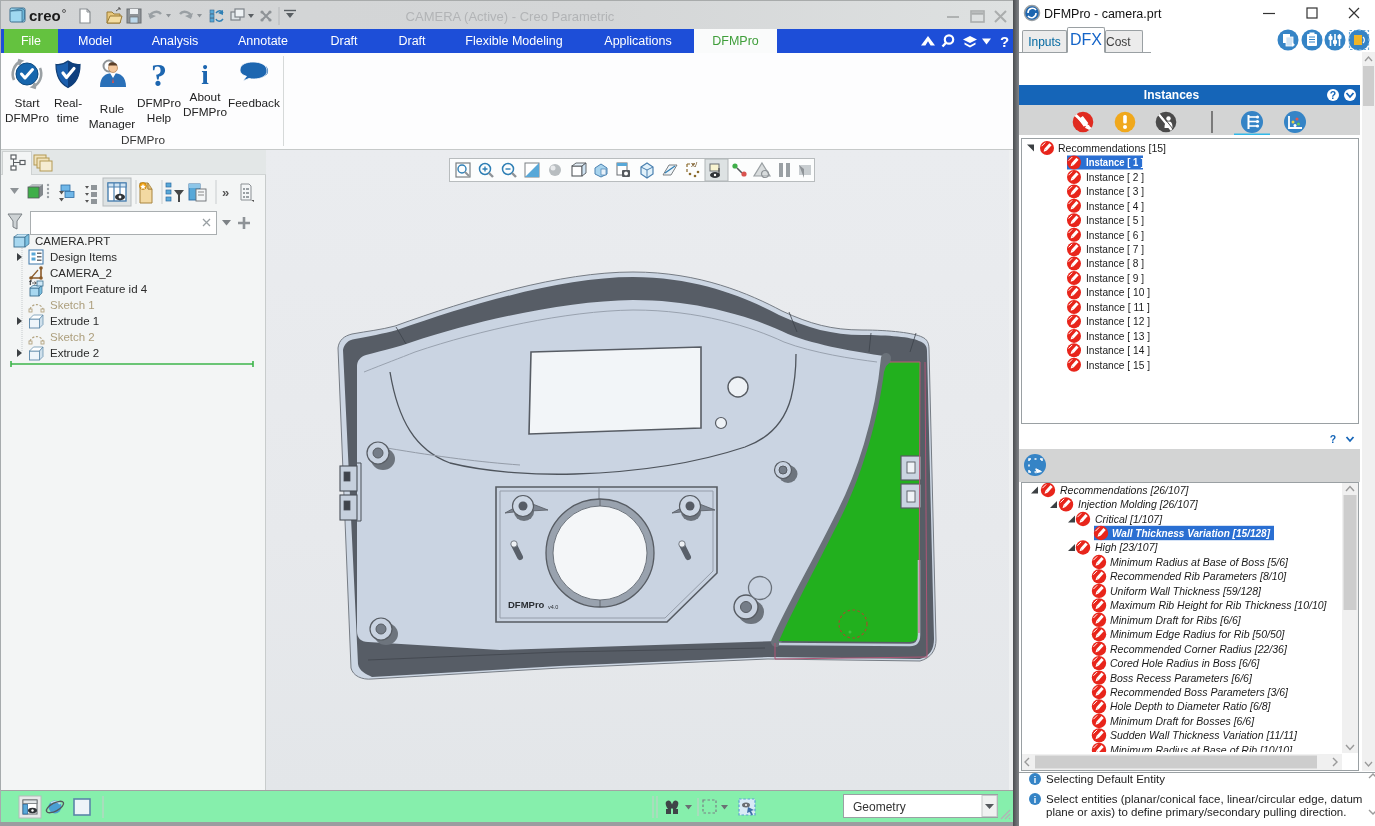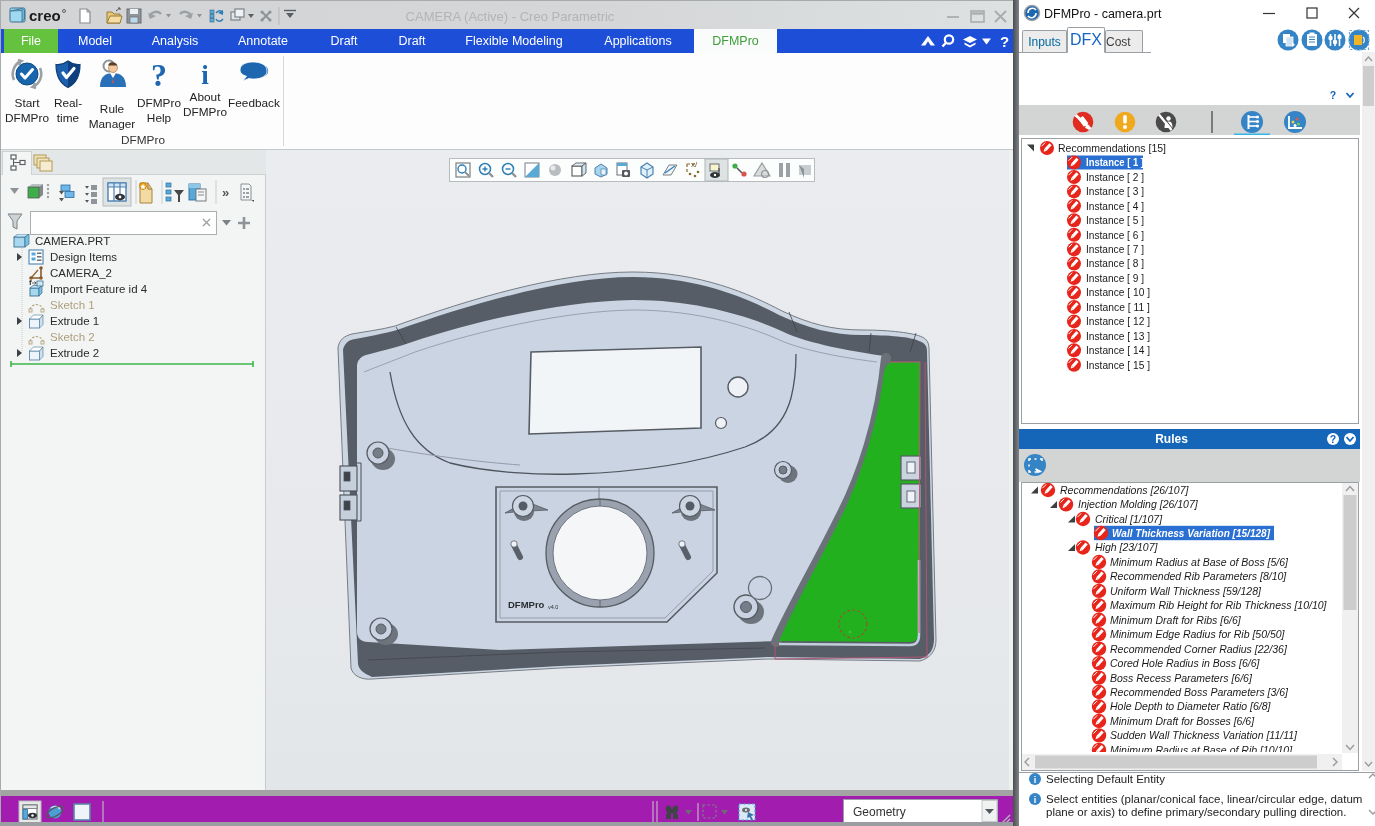--- a/index.html
+++ b/index.html
@@ -6,21 +6,21 @@
 html,body { width:1375px; height:826px; overflow:hidden; font-family:"Liberation Sans",sans-serif; background:#fff; }
 .abs { position:absolute; }
 #creo { position:absolute; left:0; top:0; width:1014px; height:826px; background:#e8eaed;border-radius:28px; }
 #titlebar { position:absolute; left:0; top:0; width:1014px; height:29px; background:linear-gradient(90deg,#d2d4d5 0%,#d4d6d7 60%,#dee1e1 100%); border-top:1px solid #a8abab; }
 #tabbar { position:absolute; left:0; top:29px; width:1014px; height:40px; background:#1d4ed8; }
 .rtab { position:absolute; top:0; height:24px; line-height:24px; color:#fff; font-size:12.5px; text-align:center; }
 #ribbon { position:absolute; left:0; top:53px; width:1014px; height:97px; background:#fdfdfe; border-bottom:1px solid #c6c9c9; }
 .riblabel { position:absolute; width:90px; text-align:center; font-size:11.8px; color:#222; line-height:14.5px; }
 #navpanel { position:absolute; left:0; top:150px; width:266px; height:640px; background:#f3f5f5; border-right:1px solid #c8cccc; }
 #graphics { position:absolute; left:266px; top:150px; width:747px; height:640px; background:linear-gradient(180deg,#eaecef 0%,#e7e9ec 60%,#e3e6e9 100%); }
-#statusbar { position:absolute; left:0; top:790px; width:1014px; height:32px; background:#a21caf; border-top:6px solid #a3a3a3; }
+#statusbar { position:absolute; left:0; top:790px; width:1014px; height:32px; background:#86efac; border-top:1px solid #a3a3a3; }
 #bottomedge { position:absolute; left:0; top:822px; width:1014px; height:4px; background:#9b9da0; }
 #dfm { position:absolute; left:1013px; top:0; width:362px; height:826px; background:#fff; }
 #dfmedge { position:absolute; left:0; top:0; width:6px; height:826px; background:linear-gradient(90deg,#4a4d50,#808387); }
 .bluehdr { position:absolute; left:6px; width:341px; height:20px; background:#1565b8; color:#fff; font-size:12px; font-weight:bold; text-align:center; line-height:20px; padding-right:36px; }
 .graytb { position:absolute; left:6px; width:341px; background:#d3d4d4; }
 </style>
 </head>
 <body>
 <div id="creo">
   <div class="abs" style="left:0;top:0;width:1px;height:822px;background:#a6abad;z-index:9"></div>
@@ -615,20 +615,21 @@
           <rect x="320" y="12" width="4" height="4" rx="1"></rect>
           <rect x="324.5" y="7" width="4" height="4" rx="1"></rect>
         </g>
       <circle cx="346" cy="12" r="10.5" fill="#3584c6"></circle>
       <rect x="336.5" y="2.5" width="19" height="19" fill="none" stroke="#6aa8d8" stroke-width="1.2" stroke-dasharray="2.5,2"></rect>
       <rect x="341" y="7" width="8" height="10" fill="#f0b428"></rect>
       <path d="M350 9 a4 4 0 0 1 0 6" fill="none" stroke="#fff" stroke-width="1.2"></path>
     </g>
   </svg>
 
+  <div class="bluehdr" style="top:85px;">Instances</div>
   <svg class="abs" style="left:6px;top:85px" width="350px" height="20">
     <circle cx="314" cy="10" r="6" fill="#fff"></circle>
       <text x="314" y="14" font-size="10.5" font-weight="bold" fill="#1565b8" text-anchor="middle">?</text>
     <circle cx="331" cy="10" r="6" fill="#fff"></circle>
       <path d="M327.5 8 L331 12 L334.5 8" stroke="#1565b8" stroke-width="1.8" fill="none"></path>
   </svg>
   <div class="graytb" style="top:105px;height:30px;"></div>
   <svg class="abs" style="left:6px;top:105px" width="341" height="30">
     <g transform="translate(64,17)">
       <circle cx="0" cy="0" r="10.3" fill="#e02b20"></circle>
@@ -819,21 +820,20 @@
         <circle r="7" fill="#e8251b"></circle>
         <g transform="rotate(42)">
           <rect x="-1.5" y="-5.2" width="3" height="7.4" fill="#fff"></rect>
           <path d="M-1.5 2.2 L1.5 2.2 L0 5 Z" fill="#fff"></path>
         </g>
         <line x1="-5.4" y1="-1.8" x2="-1.8" y2="-5.4" stroke="#fff" stroke-width="1"></line>
       </g>
     <text x="65" y="230.6" fill="#1a1a1a" font-weight="normal" textLength="64" lengthAdjust="spacingAndGlyphs">Instance [ 15 ]</text>
   </svg>
 
-  <div class="bluehdr" style="top:429px;">Rules</div>
   <svg class="abs" style="left:6px;top:429px" width="350px" height="20">
     <circle cx="314" cy="10" r="6" fill="#fff"></circle>
       <text x="314" y="14" font-size="10.5" font-weight="bold" fill="#1565b8" text-anchor="middle">?</text>
     <circle cx="331" cy="10" r="6" fill="#fff"></circle>
       <path d="M327.5 8 L331 12 L334.5 8" stroke="#1565b8" stroke-width="1.8" fill="none"></path>
   </svg>
   <div class="graytb" style="top:449px;height:33px;"></div>
   <svg class="abs" style="left:6px;top:449px" width="341" height="33">
     <circle cx="16" cy="16" r="11" fill="#3584c6"></circle>
     <g stroke="#fff" stroke-width="1.5" fill="none">

